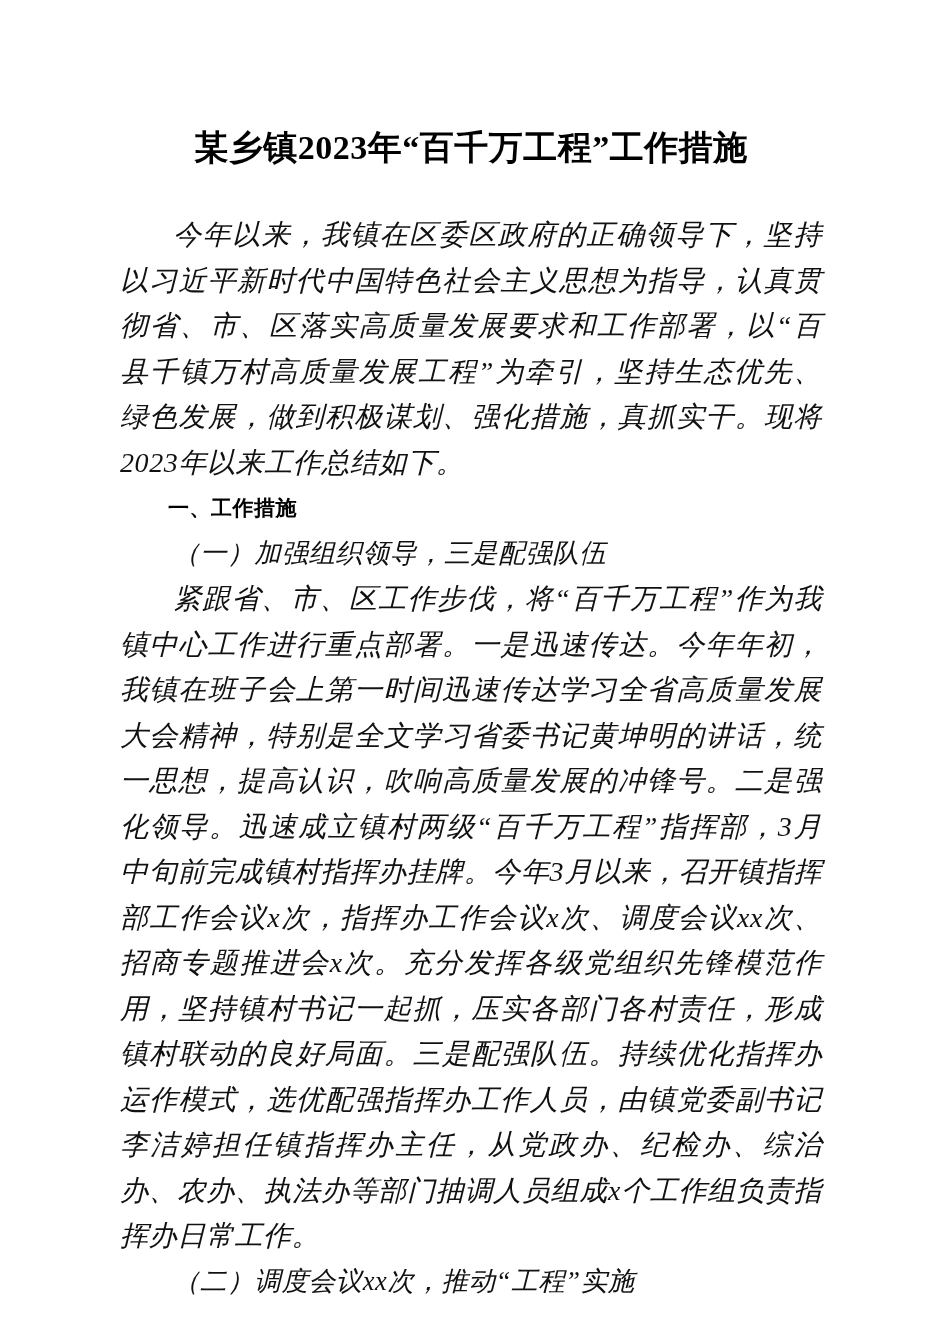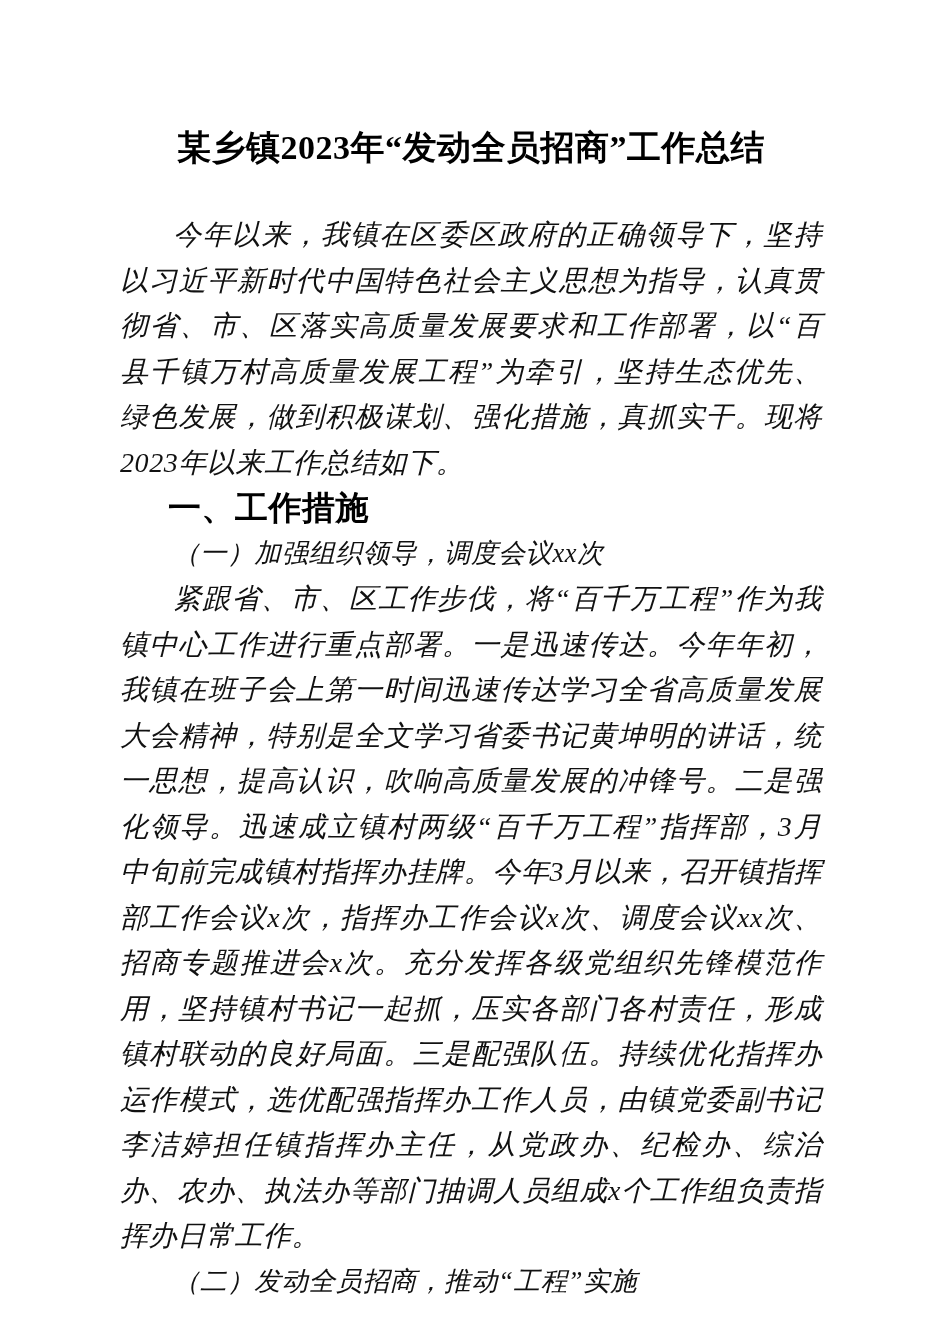--- a/index.html
+++ b/index.html
@@ -73,21 +73,21 @@
 
   p.para.kai {
     font-style: italic;
     font-family: "Liberation Serif", "DejaVu Serif", serif;
   }
 
   h2.heading-1 {
     margin: 0;
     padding: 0;
     font-family: "Liberation Sans", "DejaVu Sans", sans-serif;
-    font-size: 33px;
+    font-size: 21px;
     line-height: 45.5px;
     font-weight: bold;
     text-indent: 48px;
     letter-spacing: 0.5px;
     color: #000000;
   }
 
   h3.heading-2 {
     margin: 0;
     padding: 0;
@@ -101,31 +101,31 @@
     color: #111111;
   }
 </style>
 </head>
 <body>
 
 <div class="page">
 
   <div class="content">
 
-    <h1 class="doc-title">某乡镇2023年“发动全员招商”工作总结</h1>
+    <h1 class="doc-title">某乡镇2023年“百千万工程”工作措施</h1>
 
     <div class="body-block">
 
       <p class="para kai">今年以来，我镇在区委区政府的正确领导下，坚持以习近平新时代中国特色社会主义思想为指导，认真贯彻省、市、区落实高质量发展要求和工作部署，以“百县千镇万村高质量发展工程”为牵引，坚持生态优先、绿色发展，做到积极谋划、强化措施，真抓实干。现将2023年以来工作总结如下。</p>
 
       <h2 class="heading-1">一、工作措施</h2>
 
-      <h3 class="heading-2">（一）加强组织领导，调度会议xx次</h3>
+      <h3 class="heading-2">（一）加强组织领导，三是配强队伍</h3>
 
       <p class="para kai">紧跟省、市、区工作步伐，将“百千万工程”作为我镇中心工作进行重点部署。一是迅速传达。今年年初，我镇在班子会上第一时间迅速传达学习全省高质量发展大会精神，特别是全文学习省委书记黄坤明的讲话，统一思想，提高认识，吹响高质量发展的冲锋号。二是强化领导。迅速成立镇村两级“百千万工程”指挥部，3月中旬前完成镇村指挥办挂牌。今年3月以来，召开镇指挥部工作会议x次，指挥办工作会议x次、调度会议xx次、招商专题推进会x次。充分发挥各级党组织先锋模范作用，坚持镇村书记一起抓，压实各部门各村责任，形成镇村联动的良好局面。三是配强队伍。持续优化指挥办运作模式，选优配强指挥办工作人员，由镇党委副书记李洁婷担任镇指挥办主任，从党政办、纪检办、综治办、农办、执法办等部门抽调人员组成x个工作组负责指挥办日常工作。</p>
 
-      <h3 class="heading-2">（二）发动全员招商，推动“工程”实施</h3>
+      <h3 class="heading-2">（二）调度会议xx次，推动“工程”实施</h3>
 
     </div>
 
   </div>
 
 </div>
 
 </body></html>

